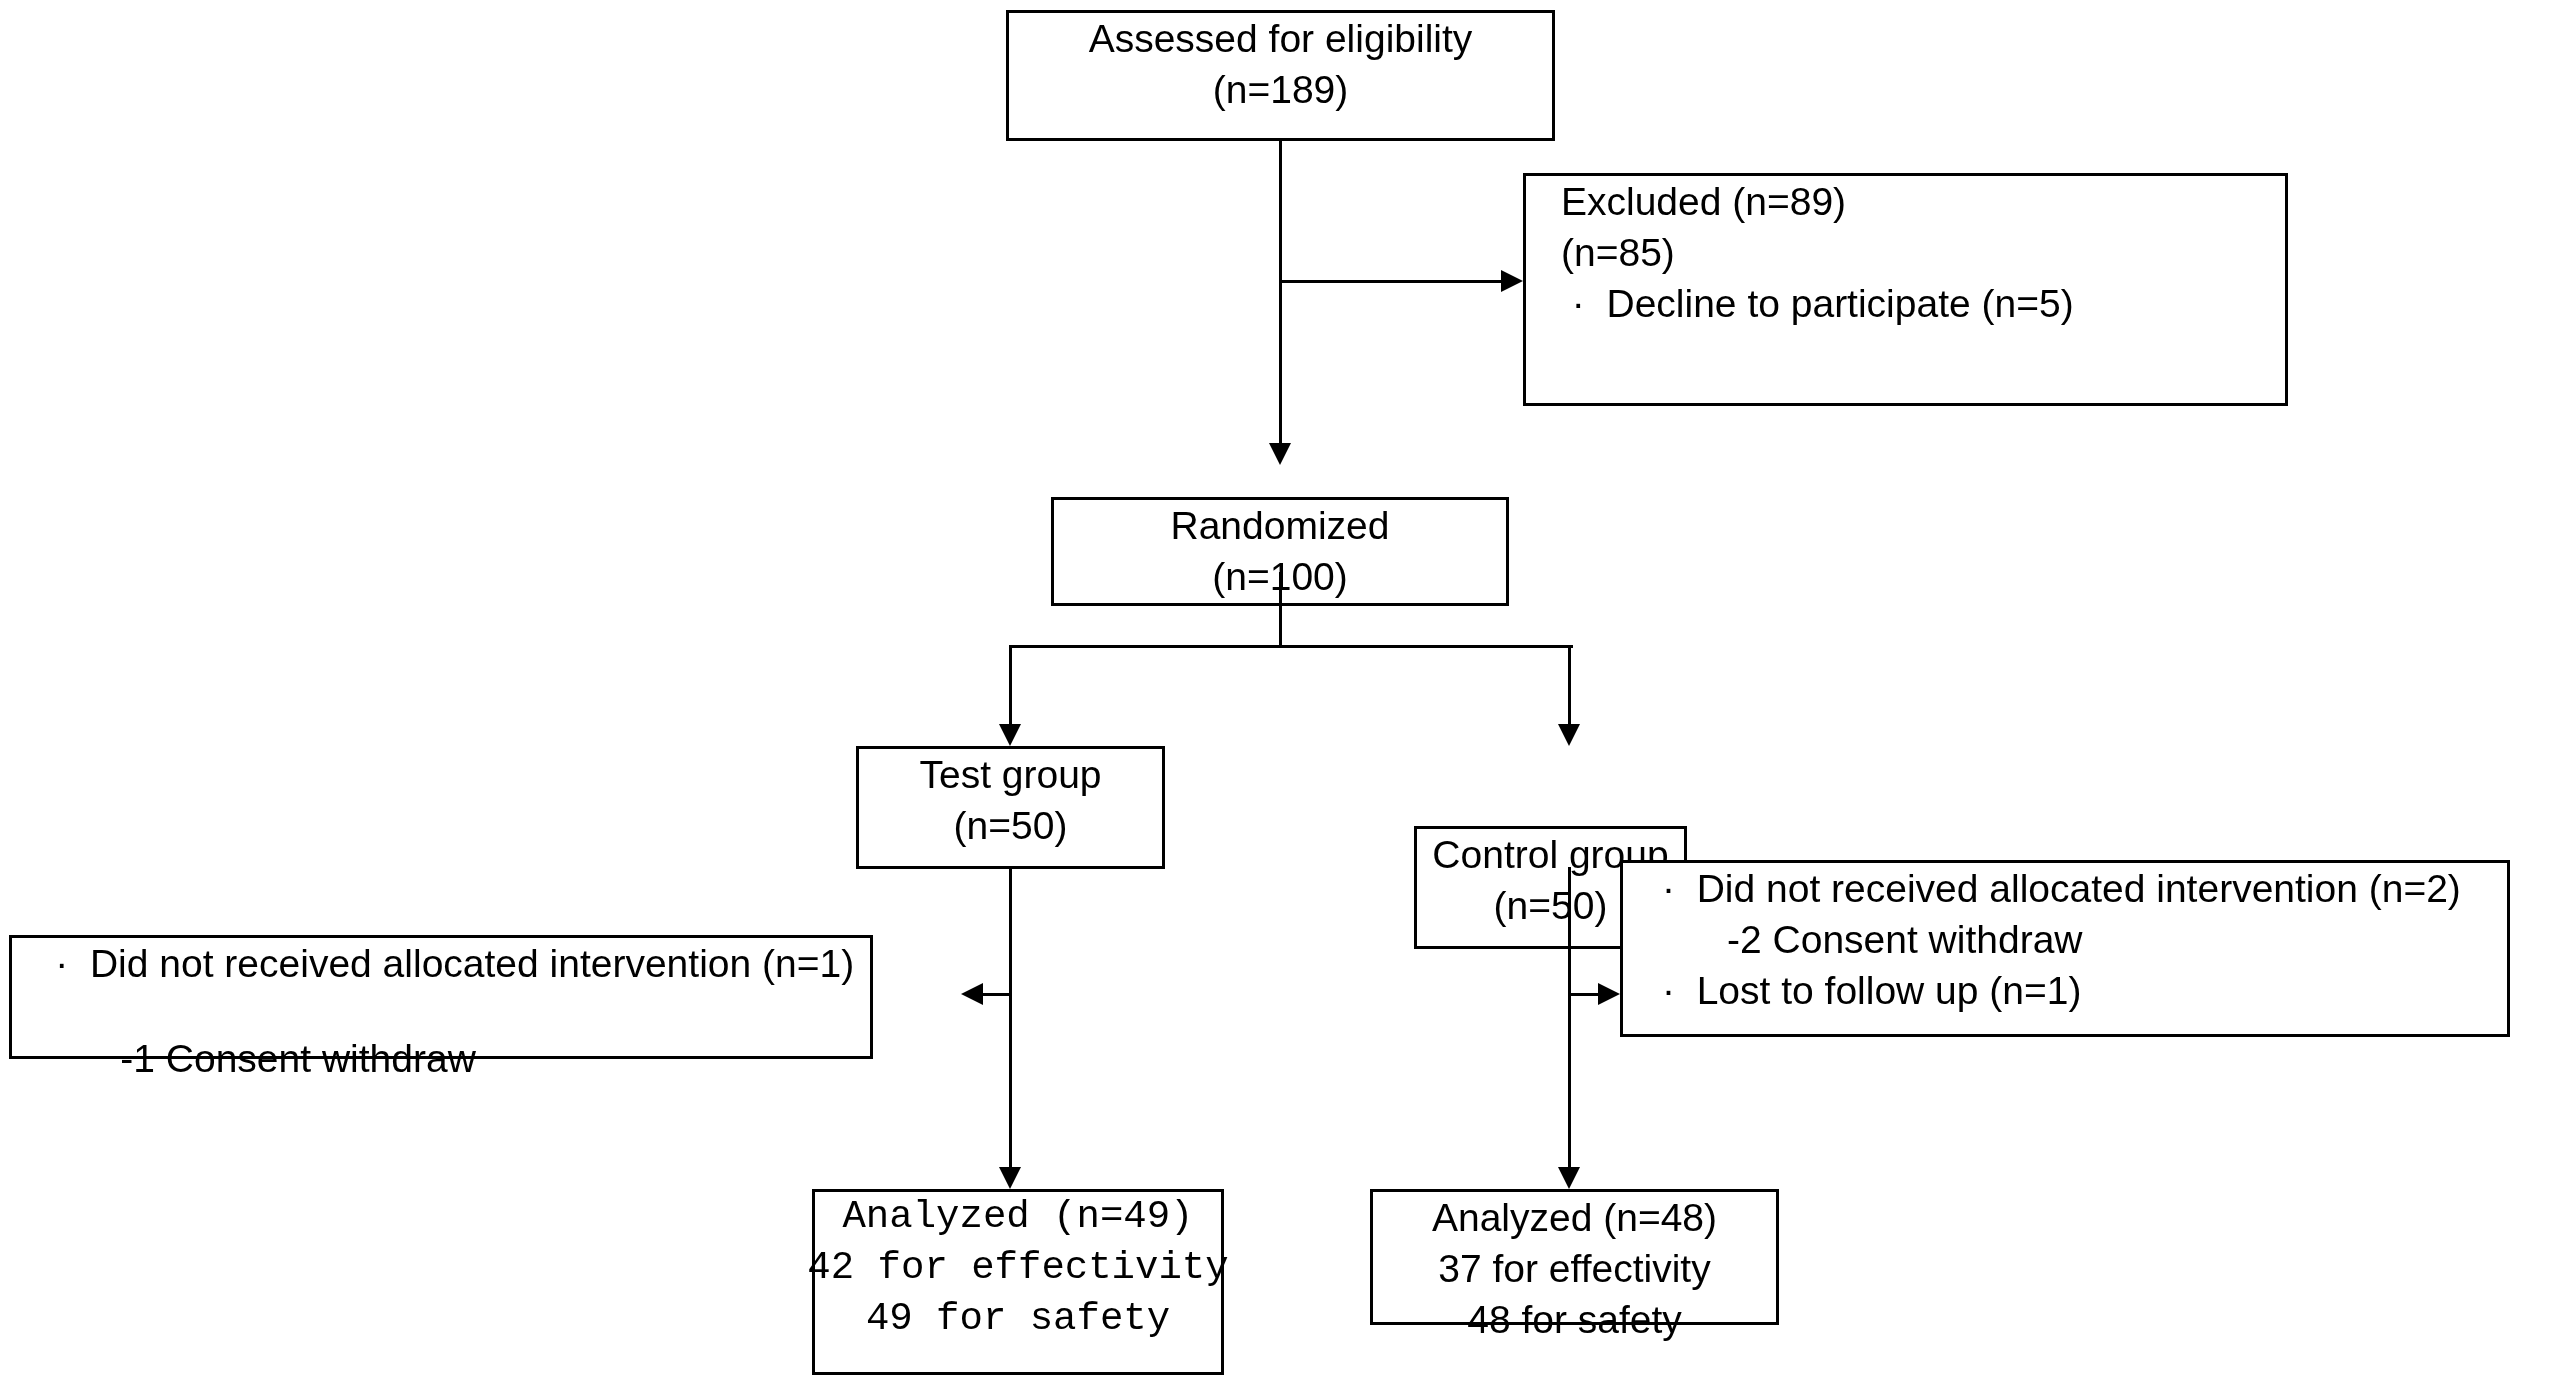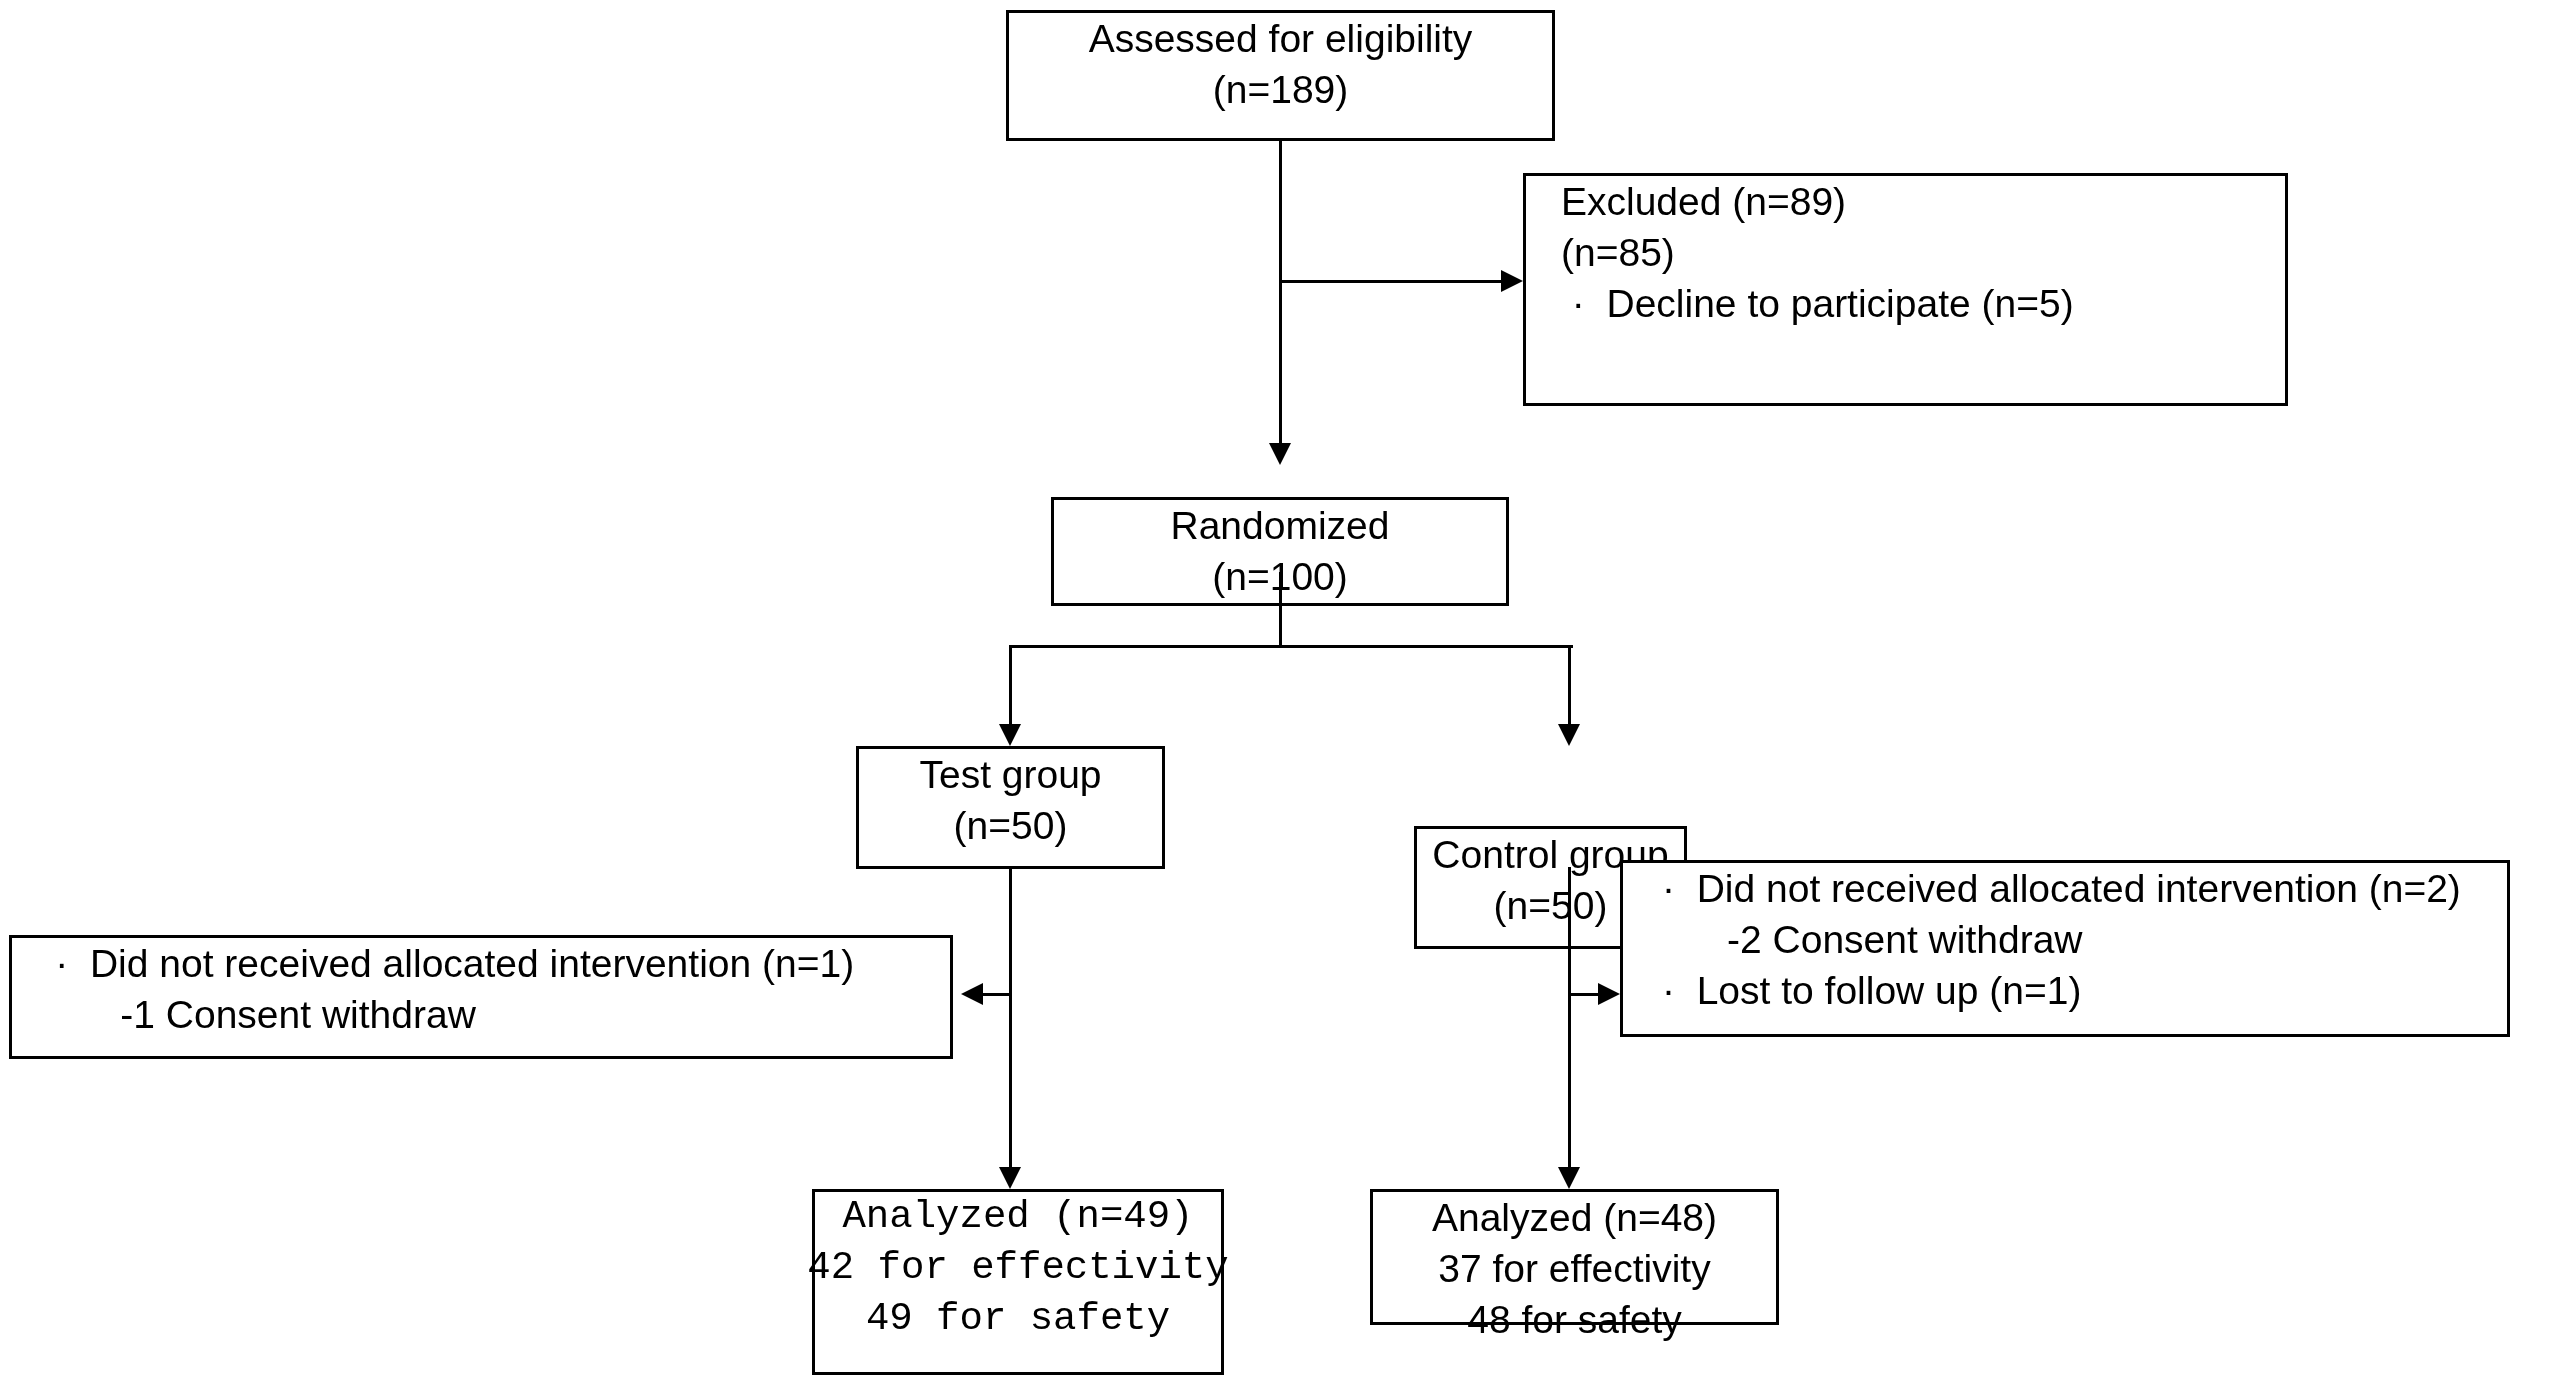--- a/index.html
+++ b/index.html
@@ -29,21 +29,21 @@
   .box.center { align-items: center; text-align: center; }
   .box.left   { align-items: flex-start; text-align: left; }
   .bl { white-space: pre; }
 
   
   .b-assessed        { left: 1006px; top: 10px;   width: 549px;  height: 131px; }
   .b-excluded        { left: 1523px; top: 173px;  width: 765px;  height: 233px; padding-left: 35px; }
   .b-randomized      { left: 1051px; top: 465px;  width: 458px;  height: 109px; margin-top: 32px; }
   .b-test            { left: 856px; top: 746px;  width: 309px;  height: 123px; }
   .b-control         { left: 1414px; top: 786px;  width: 273px;  height: 123px; margin-top: 40px; }
-  .b-test-dropout    { left: 9.3px;   top: 935px; width: 944px; height: 124px; padding-left: 43px; }
+  .b-test-dropout    { left: 9.3px;   top: 935px; width: 864px; height: 124px; padding-left: 43px; gap: 44px; }
   .b-control-dropout { left: 1620px; top: 860px; width: 890px; height: 177px; padding-left: 39px; }
   .b-analyzed-test   { left: 812px; top: 1189px; width: 412px;  height: 186px; font-family: Liberation Mono, monospace; }
   .b-analyzed-ctrl   { left: 1370px; top: 1189px; width: 409px;  height: 136px; }
 
   
   .ln { position: absolute; background: #000000; }
   .ln-v1 { left: 1279px; top: 141px;  width: 3.1px;   height: 302px; }
   .ln-h1 { left: 1279px; top: 280px;  width: 222px; height: 3.1px;   }
   .ln-v2 { left: 1279px; top: 572px;  width: 3.1px;   height: 75px;  }
   .ln-h2 { left: 1009px; top: 645px;  width: 564px; height: 3.1px;   }

